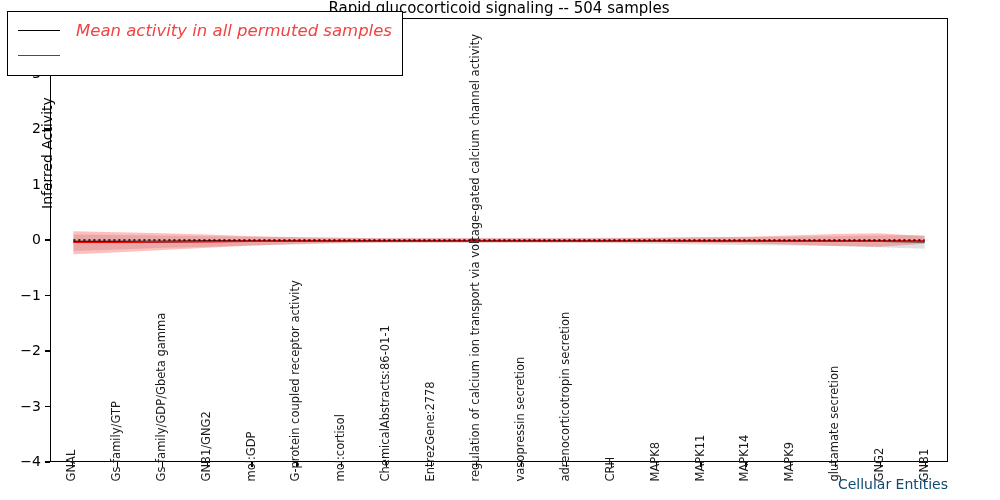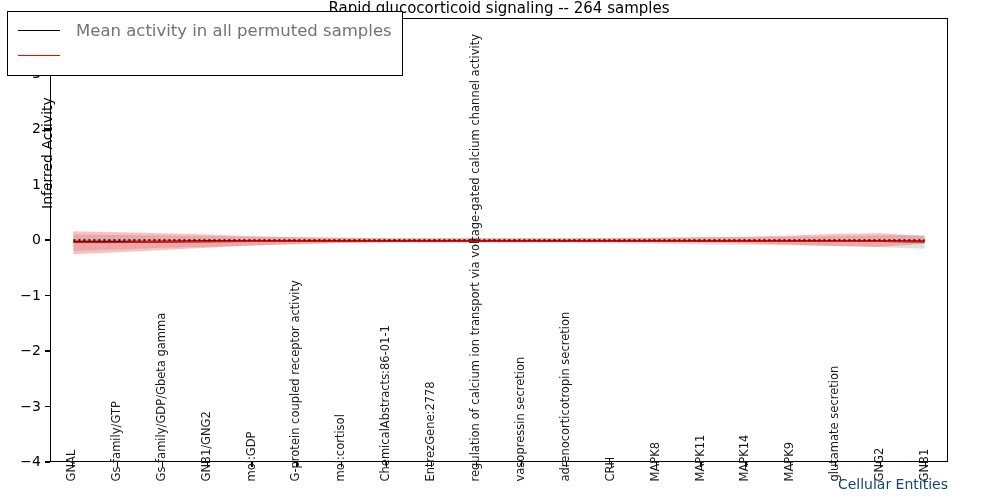--- a/index.html
+++ b/index.html
@@ -44,28 +44,28 @@
   
   #legend{
     position:absolute;left:7px;top:11px;
     border:1.4px solid #000;background:#fff;
     padding:6px 10px 7px 10px;box-sizing:border-box;
     z-index:30;
   }
   .legend-row{display:flex;align-items:center;height:25px;}
   .legend-swatch{width:42px;height:0;border-top:1.6px solid #000;margin-right:16px;flex:0 0 auto;}
   .legend-swatch.red{border-top-color:#ff0000;}
-  .legend-text{font-size:16.5px;color:#737373;white-space:nowrap;}
+  .legend-text{font-size:16.5px;color:#ef4444;white-space:nowrap;font-style:italic;}
 </style>
 </head>
 <body>
 
 <div id="figure">
 
-  <div id="chart-title">Rapid glucocorticoid signaling -- 264 samples</div>
+  <div id="chart-title">Rapid glucocorticoid signaling -- 504 samples</div>
 
   <div id="plot-frame">
     <svg id="plot-canvas" viewBox="0 0 898 444" preserveAspectRatio="none">
         <path d="M22.45,216.45L67.35,217.005L112.25,217.56L157.15,218.115L202.05,218.67L246.95,219.22500000000002L291.85,219.78L336.75,220.335L381.65,220.335L426.55,220.335L471.45,220.335L516.35,220.335L561.25,219.78L606.15,219.78L651.05,219.22500000000002L695.95,219.22500000000002L740.85,218.67L785.75,218.115L830.65,217.56L875.55,217.005L875.55,230.88L830.65,229.215L785.75,228.10500000000002L740.85,227.54999999999998L695.95,226.995L651.05,226.44L606.15,225.88500000000002L561.25,225.32999999999998L516.35,224.77499999999998L471.45,224.77499999999998L426.55,224.77499999999998L381.65,224.77499999999998L336.75,224.77499999999998L291.85,225.32999999999998L246.95,226.44L202.05,227.54999999999998L157.15,228.66L112.25,229.76999999999998L67.35,231.435L22.45,233.10000000000002Z" fill="#999999" fill-opacity="0.3" stroke="none"></path>
         <path d="M22.45,213.12L67.35,214.23L112.25,215.34L157.15,216.45L202.05,218.115L246.95,219.22500000000002L291.85,219.78L336.75,220.335L381.65,220.335L426.55,220.335L471.45,220.335L516.35,220.335L561.25,220.335L606.15,219.78L651.05,219.22500000000002L695.95,218.67L740.85,217.56L785.75,215.895L830.65,215.34L875.55,218.115L875.55,225.88500000000002L830.65,228.66L785.75,228.10500000000002L740.85,226.44L695.95,225.32999999999998L651.05,224.77499999999998L606.15,224.22L561.25,224.22L516.35,224.22L471.45,224.22L426.55,224.22L381.65,224.22L336.75,224.22L291.85,224.77499999999998L246.95,225.88500000000002L202.05,227.54999999999998L157.15,229.76999999999998L112.25,231.98999999999998L67.35,234.20999999999998L22.45,236.42999999999998Z" fill="#ff0000" fill-opacity="0.25" stroke="none"></path>
         <path d="M22.45,223.66500000000002L67.35,223.66500000000002L112.25,223.66500000000002L157.15,223.10999999999999L202.05,223.10999999999999L246.95,223.10999999999999L291.85,223.10999999999999L336.75,223.10999999999999L381.65,223.10999999999999L426.55,223.10999999999999L471.45,223.10999999999999L516.35,223.10999999999999L561.25,223.10999999999999L606.15,223.10999999999999L651.05,223.10999999999999L695.95,223.10999999999999L740.85,223.10999999999999L785.75,223.10999999999999L830.65,223.10999999999999L875.55,223.66500000000002" fill="none" stroke="#000000" stroke-width="1.6" vector-effect="non-scaling-stroke"></path>
         <path d="M22.45,224.22L67.35,224.22L112.25,223.66500000000002L157.15,223.66500000000002L202.05,223.10999999999999L246.95,223.10999999999999L291.85,223.10999999999999L336.75,223.10999999999999L381.65,223.10999999999999L426.55,223.10999999999999L471.45,223.10999999999999L516.35,223.10999999999999L561.25,223.10999999999999L606.15,223.10999999999999L651.05,223.10999999999999L695.95,223.10999999999999L740.85,223.10999999999999L785.75,223.10999999999999L830.65,223.10999999999999L875.55,223.10999999999999" fill="none" stroke="#ff0000" stroke-width="1.6" vector-effect="non-scaling-stroke"></path>
         <path d="M22.45,222L67.35,222L112.25,222L157.15,222L202.05,222L246.95,222L291.85,222L336.75,222L381.65,222L426.55,222L471.45,222L516.35,222L561.25,222L606.15,222L651.05,222L695.95,222L740.85,222L785.75,222L830.65,222L875.55,222" fill="none" stroke="#000000" stroke-width="1.6" vector-effect="non-scaling-stroke" stroke-dasharray="2,3"></path>
       </svg>
     <div id="ylabel">Inferred Activity</div>

